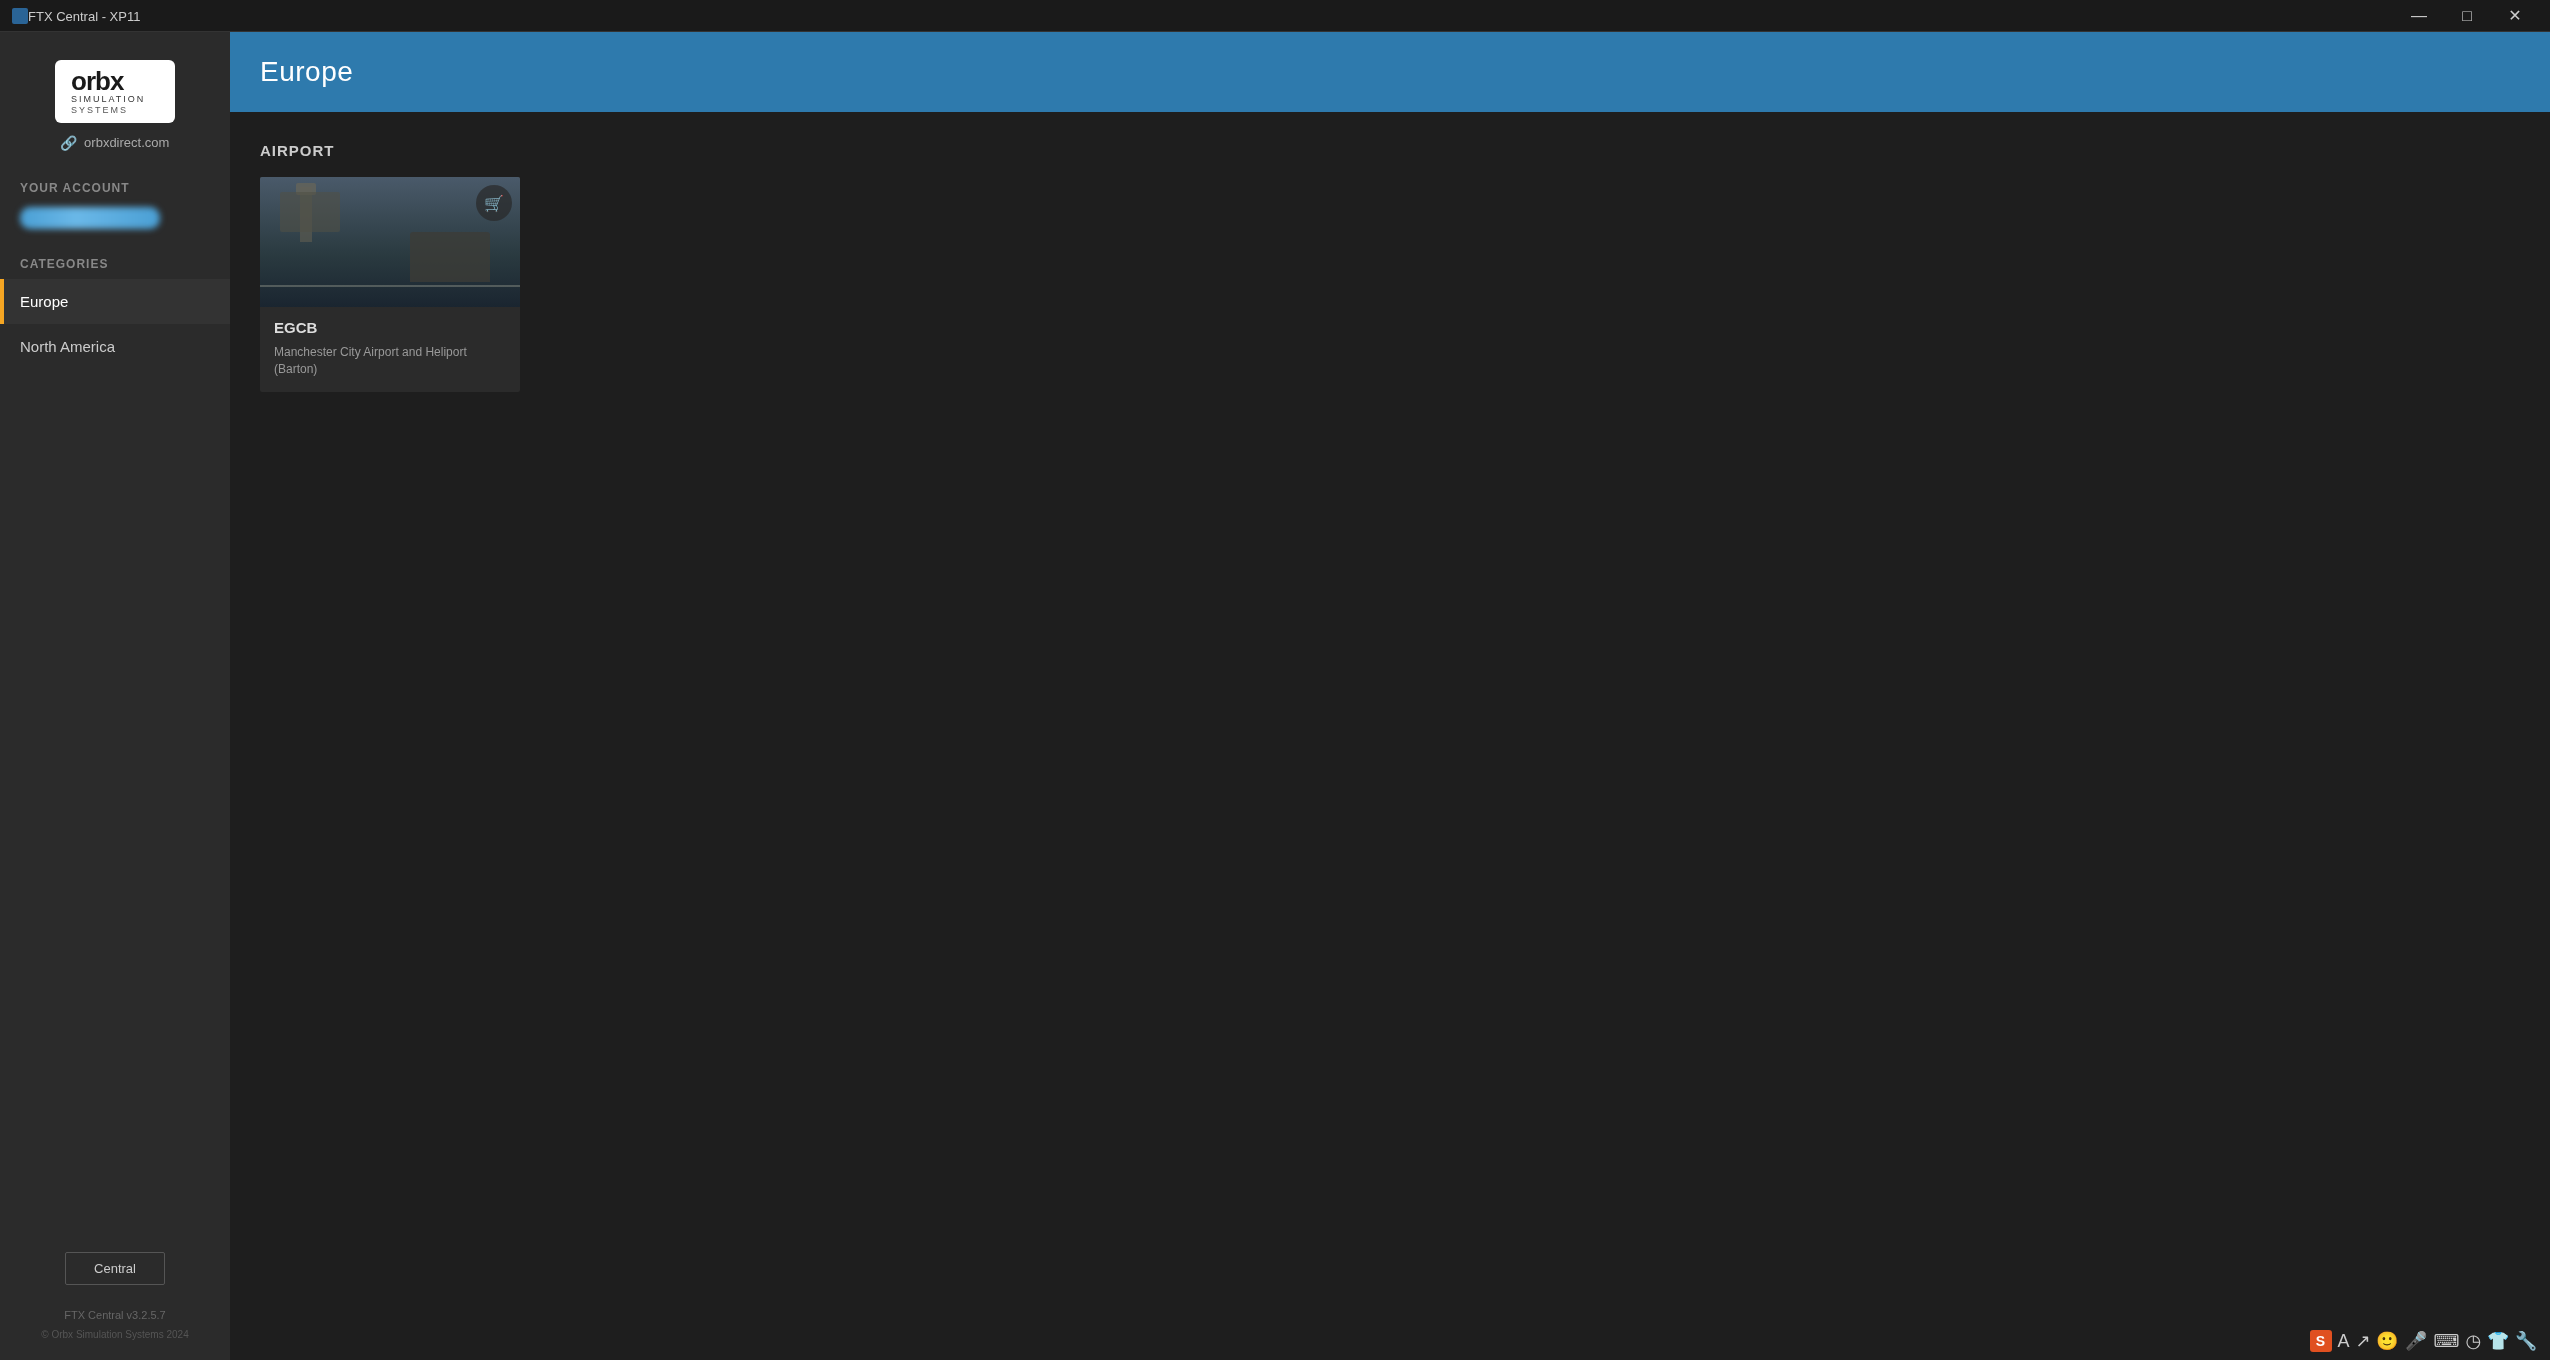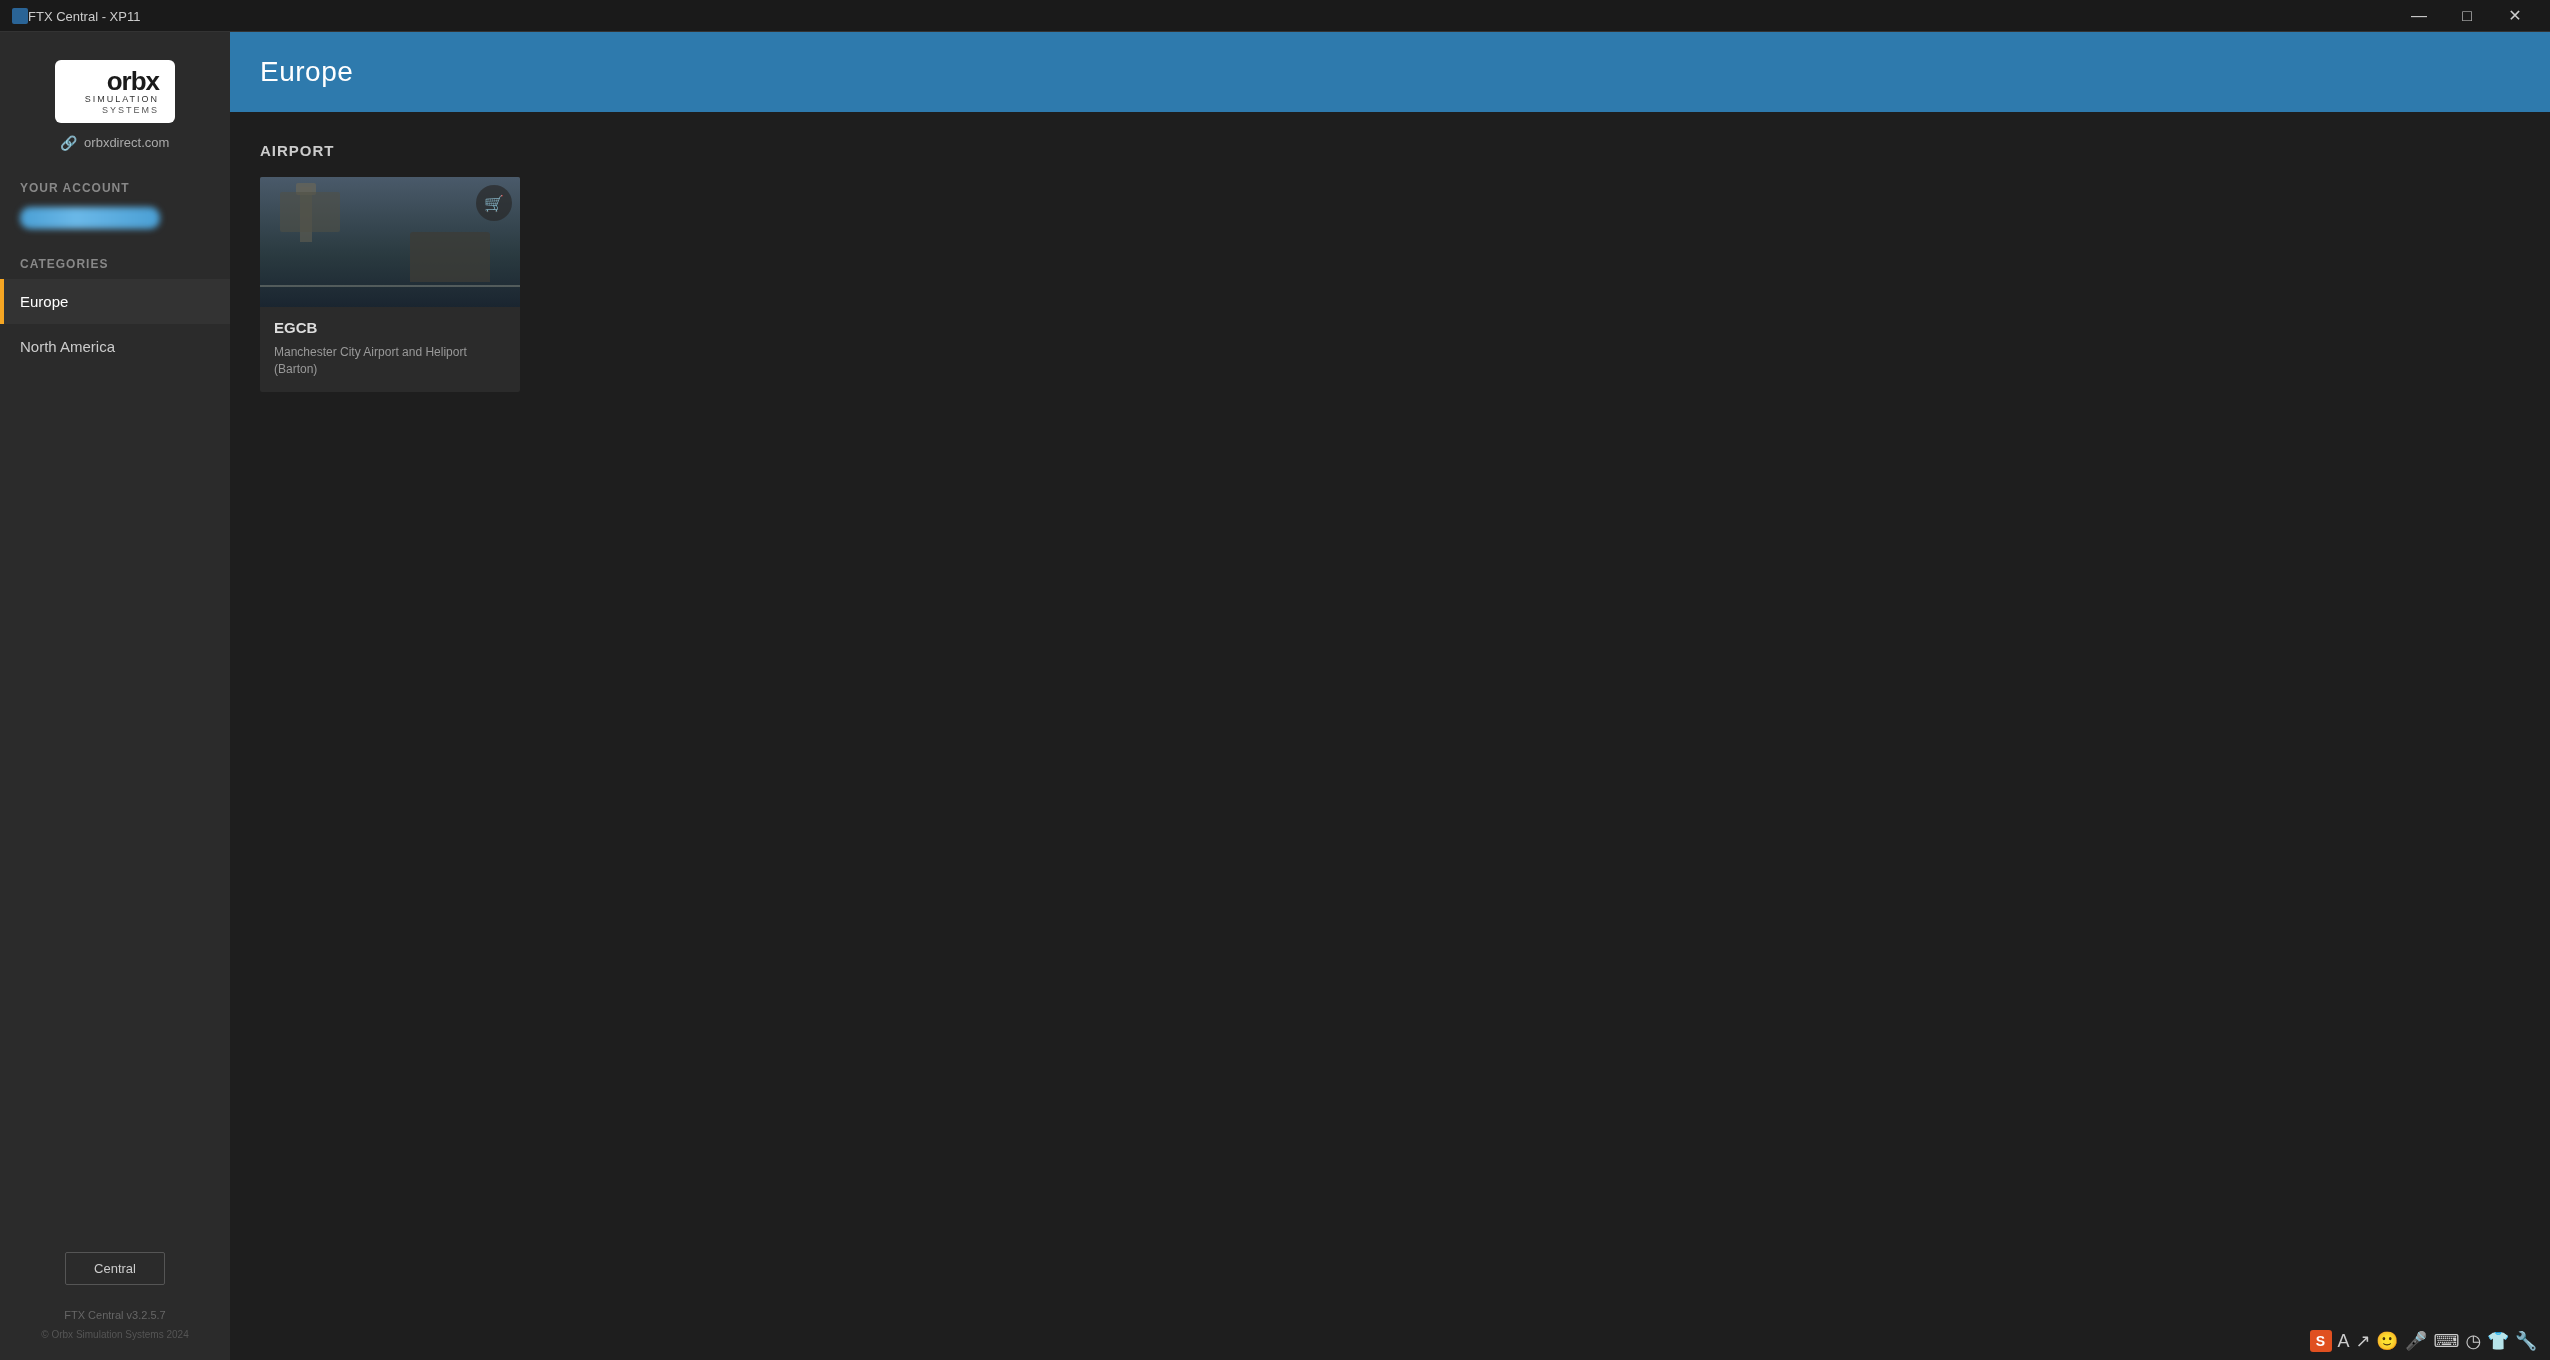--- a/index.html
+++ b/index.html
@@ -83,21 +83,21 @@
       flex-direction: column;
       align-items: center;
     }
 
     .logo-box {
       background: white;
       border-radius: 6px;
       padding: 8px 16px;
       display: flex;
       flex-direction: column;
-      align-items: flex-end;
+      align-items: flex-start;
       width: 120px;
     }
     .logo-orbx {
       font-size: 26px;
       font-weight: 900;
       color: #1a1a1a;
       letter-spacing: -1px;
       line-height: 1;
     }
     .logo-simulation {

